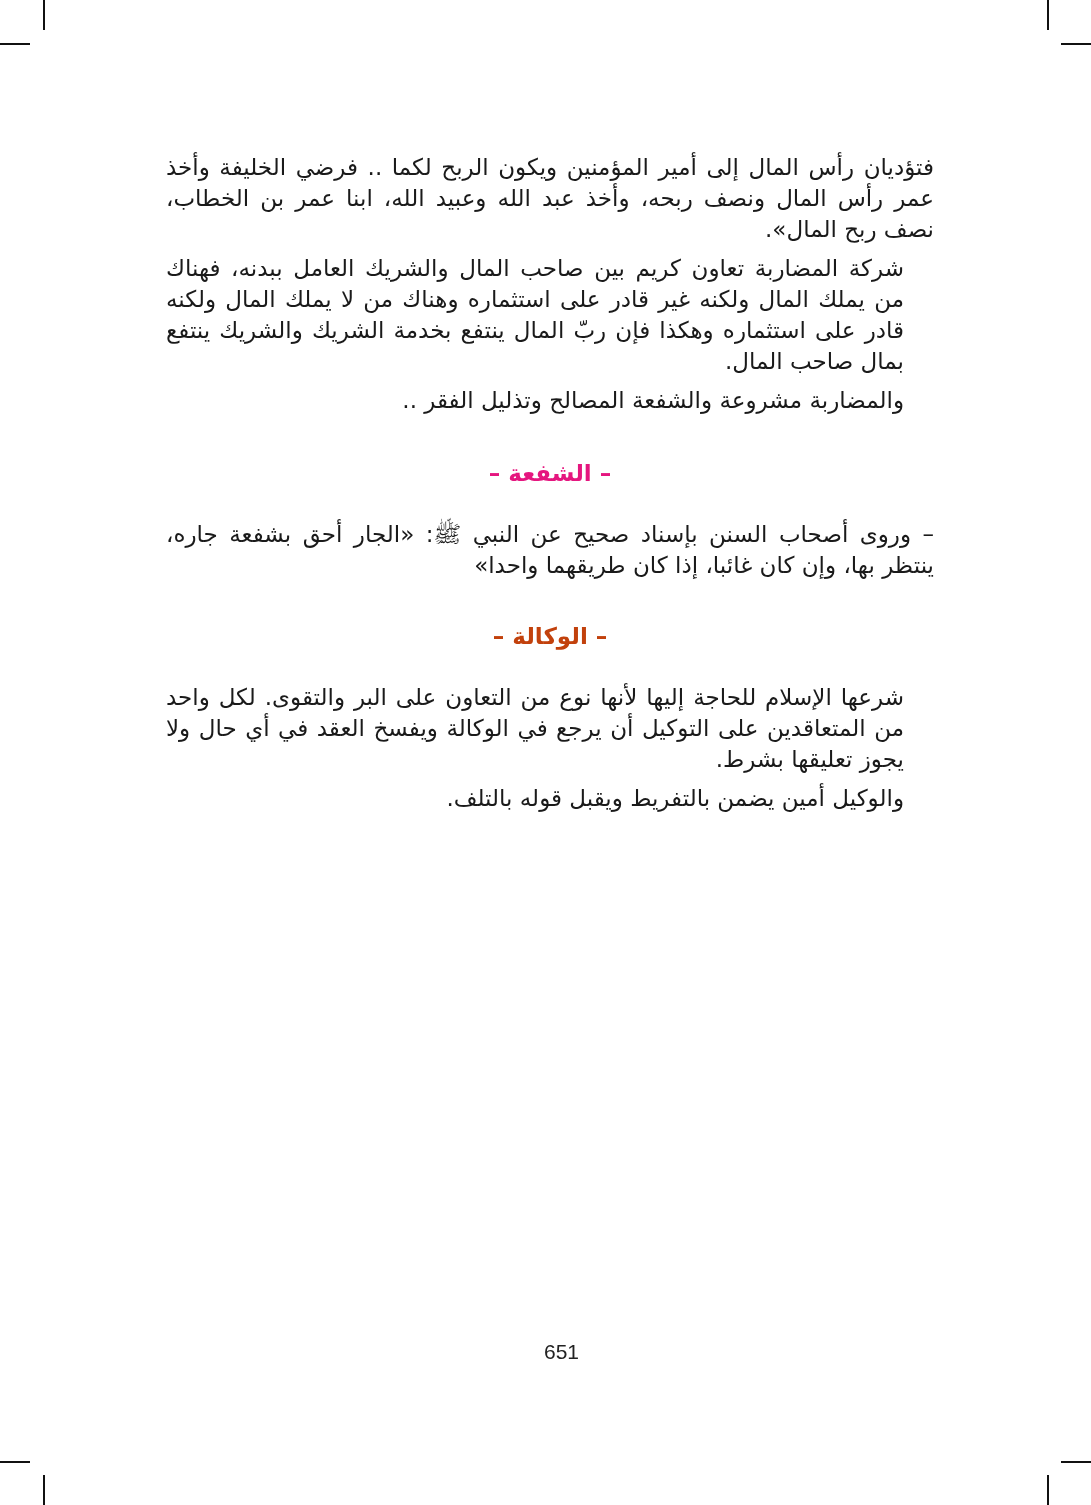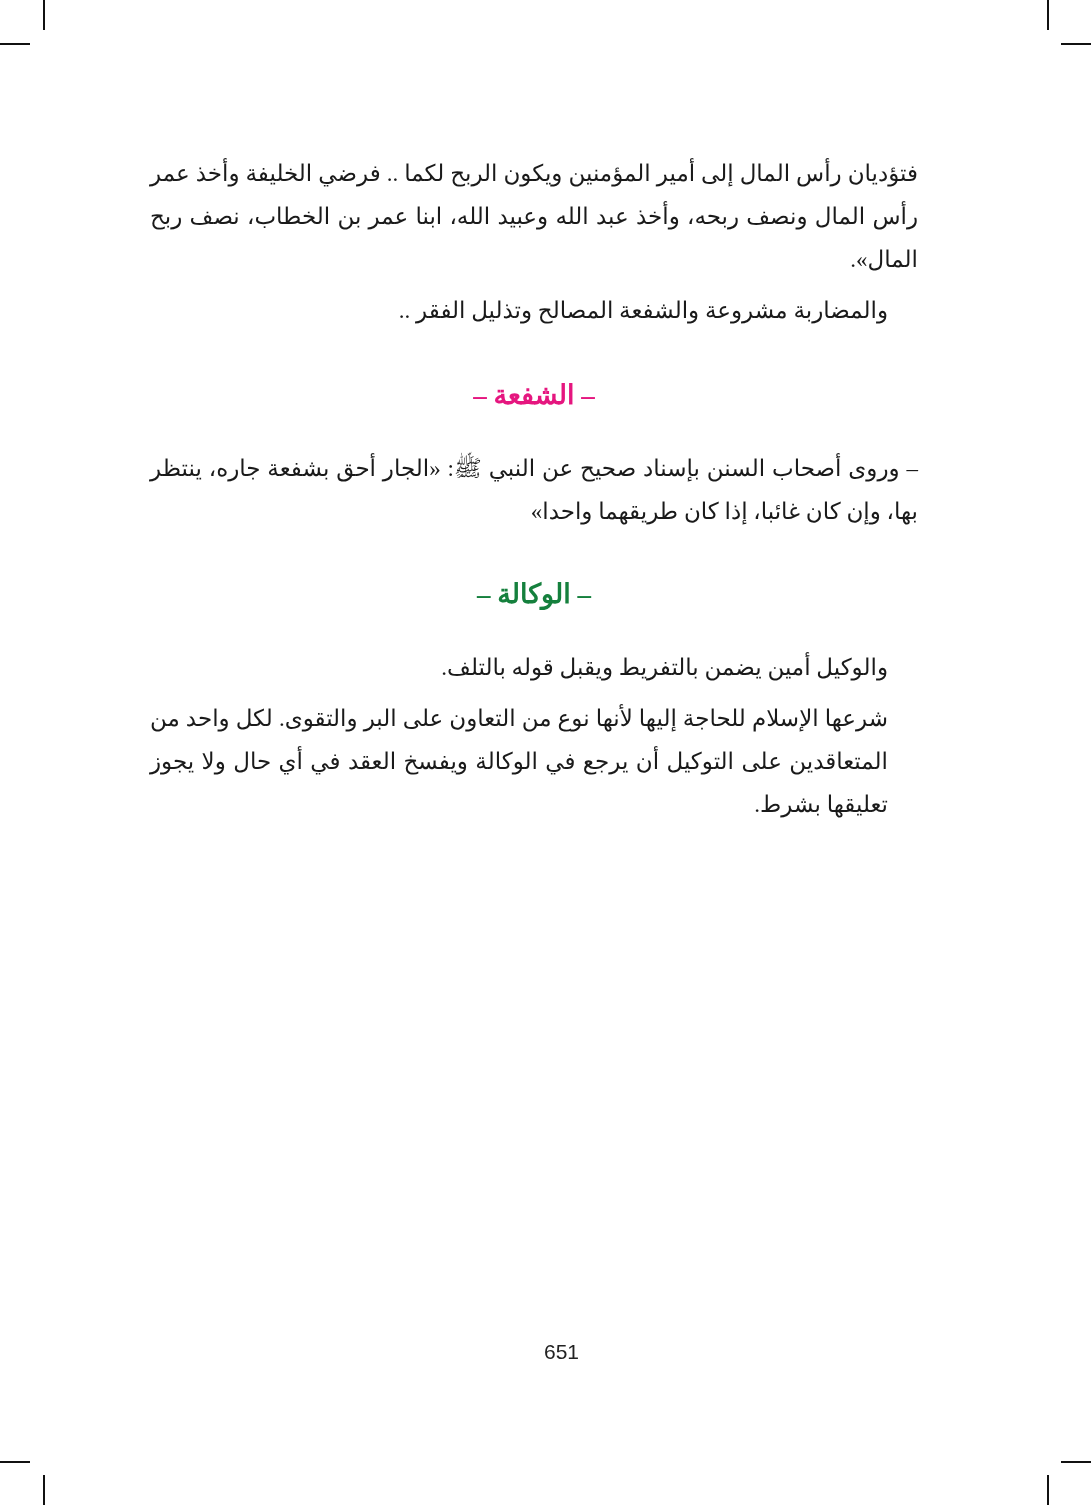--- a/index.html
+++ b/index.html
@@ -17,41 +17,40 @@
     }
     .crop {
       position: absolute;
       background: #111;
     }
     .crop.v { width: 1.5px; height: 30px; }
     .crop.h { height: 1.5px; width: 30px; }
 
     .content {
       position: absolute;
-      left: 150px;
+      left: 166px;
       top: 152px;
       width: 768px;
       direction: rtl;
       text-align: justify;
       text-align-last: right;
       font-size: 23px;
-      line-height: 43px;
-      font-family: Liberation Serif, serif;
+      line-height: 31px;
     }
     .para {
       margin: 0 0 8px 0;
     }
     .para.indent {
       padding-right: 30px;
     }
     .heading {
       text-align: center;
       text-align-last: center;
       font-weight: bold;
-      font-size: 27px;
+      font-size: 23px;
       margin: 0;
     }
     .page-number {
       position: absolute;
       left: 16px;
       width: 1091px;
       top: 1340px;
       text-align: center;
       font-family: Liberation Sans, sans-serif;
       font-size: 21px;
@@ -65,23 +64,24 @@
 <div class="crop h" style="left:0; top:43px;"></div>
 <div class="crop v" style="left:1047px; top:0;"></div>
 <div class="crop h" style="left:1061px; top:43px;"></div>
 <div class="crop h" style="left:0; top:1461px;"></div>
 <div class="crop v" style="left:43px; top:1475px;"></div>
 <div class="crop h" style="left:1061px; top:1461px;"></div>
 <div class="crop v" style="left:1047px; top:1475px;"></div>
 
 <div class="content">
   <p class="para">فتؤديان رأس المال إلى أمير المؤمنين ويكون الربح لكما .. فرضي الخليفة وأخذ عمر رأس المال ونصف ربحه، وأخذ عبد الله وعبيد الله، ابنا عمر بن الخطاب، نصف ربح المال».</p>
+  <p class="para indent">شركة المضاربة تعاون كريم بين صاحب المال والشريك العامل ببدنه، فهناك من يملك المال ولكنه غير قادر على استثماره وهناك من لا يملك المال ولكنه قادر على استثماره وهكذا فإن ربّ المال ينتفع بخدمة الشريك والشريك ينتفع بمال صاحب المال.</p>
   <p class="para indent">والمضاربة مشروعة والشفعة المصالح وتذليل الفقر ..</p>
 
   <h2 class="heading" style="margin-top: 42px; margin-bottom: 30px; color: rgb(229, 22, 127);">– الشفعة –</h2>
   <p class="para">– وروى أصحاب السنن بإسناد صحيح عن النبي ﷺ: «الجار أحق بشفعة جاره، ينتظر بها، وإن كان غائبا، إذا كان طريقهما واحدا»</p>
 
-  <h2 class="heading" style="margin-top: 40px; margin-bottom: 30px; color: #15803d;">– الوكالة –</h2>
+  <h2 class="heading" style="margin-top: 40px; margin-bottom: 30px; color: #c2410c;">– الوكالة –</h2>
+  <p class="para indent">شرعها الإسلام للحاجة إليها لأنها نوع من التعاون على البر والتقوى. لكل واحد من المتعاقدين على التوكيل أن يرجع في الوكالة ويفسخ العقد في أي حال ولا يجوز تعليقها بشرط.</p>
   <p class="para indent">والوكيل أمين يضمن بالتفريط ويقبل قوله بالتلف.</p>
-  <p class="para indent">شرعها الإسلام للحاجة إليها لأنها نوع من التعاون على البر والتقوى. لكل واحد من المتعاقدين على التوكيل أن يرجع في الوكالة ويفسخ العقد في أي حال ولا يجوز تعليقها بشرط.</p>
 </div>
 
 <div class="page-number">651</div>
 
 </body></html>

